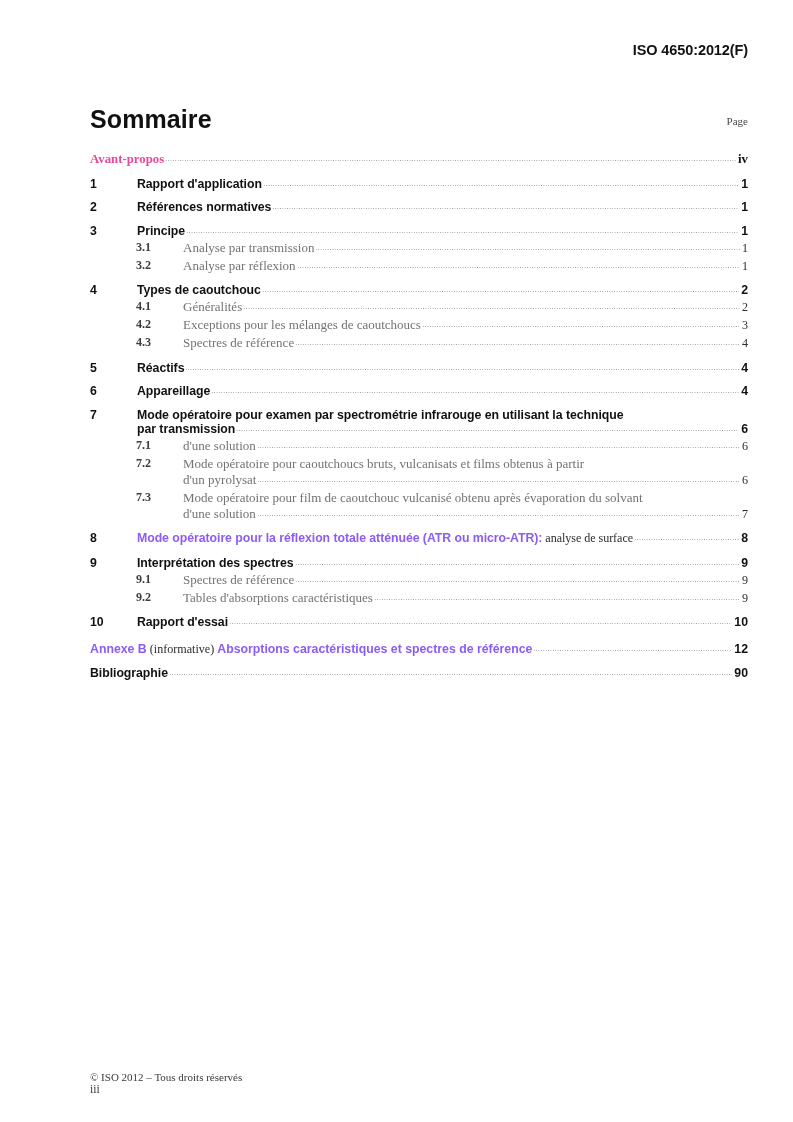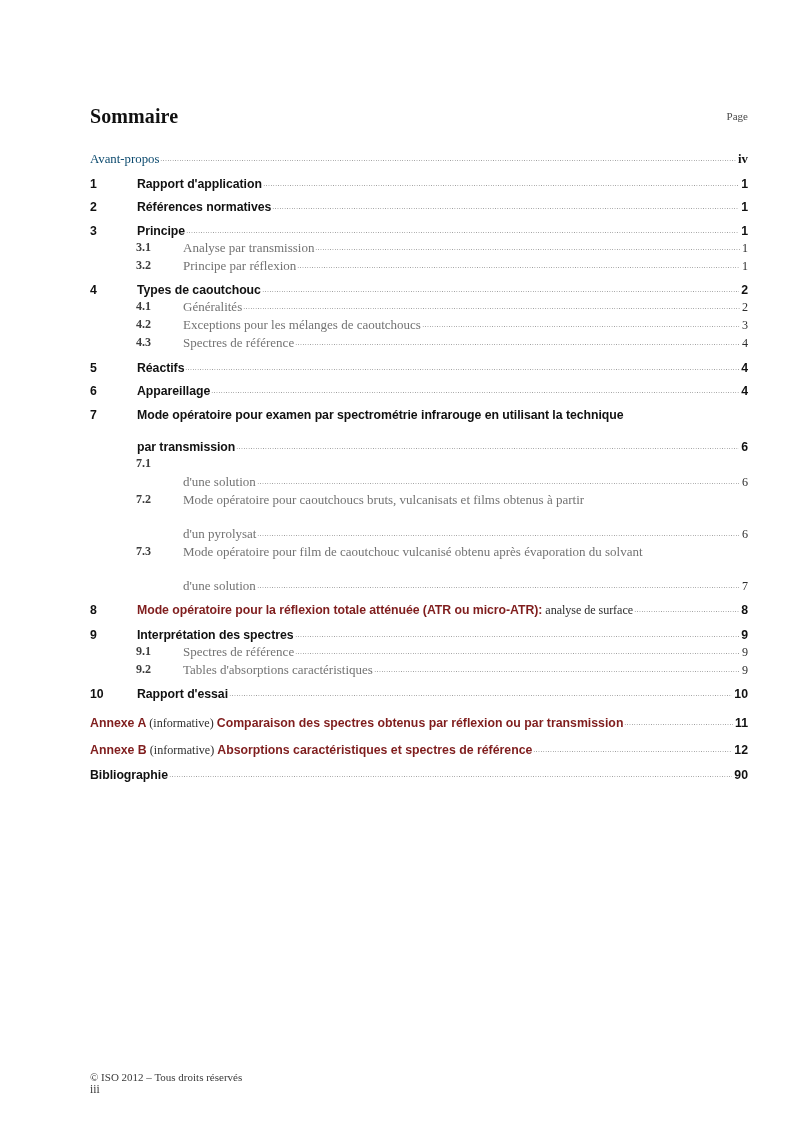--- a/index.html
+++ b/index.html
@@ -42,23 +42,23 @@
   .title-row {
     position: absolute;
     left: 90px;
     top: 105px;
     width: 658px;
     display: flex;
     align-items: baseline;
     justify-content: space-between;
   }
   .title-main {
-    font-family: Liberation Serif, serif;
-    font-weight: bold;
-    font-size: 20px;
+    font-family: Liberation Sans, sans-serif;
+    font-weight: bold;
+    font-size: 25px;
     letter-spacing: 0.1px;
     color: #111111;
   }
   .title-page-label {
     font-family: "Liberation Serif", serif;
     font-size: 11px;
     color: #4a4a4a;
     position: relative;
     top: -3px;
   }
@@ -172,47 +172,47 @@
     width: 100%;
   }
 
   
   .flat .body-col { width: 100%; }
 
   .mixed-b {
     font-family: "Liberation Sans", sans-serif;
     font-weight: bold;
     font-size: 12.3px;
-    color: #7f1d1d;
+    color: #8b5cf6;
   }
   .mixed-r {
     font-family: "Liberation Serif", serif;
     font-weight: normal;
     font-size: 12.1px;
     color: #2d2d2d;
   }
 
   .fore-title {
     font-family: "Liberation Serif", serif;
-    font-weight: normal;
+    font-weight: bold;
     font-size: 12.8px;
-    color: #0c4a6e;
+    color: #ec4899;
   }
   .pg.fore {
     font-family: "Liberation Serif", serif;
     font-weight: bold;
     font-size: 12.8px;
     color: #111111;
   }
 
   
   .sp-lvl1 { margin-top: 9.5px; }
   .sp-lvl2 { margin-top: 2.0px; }
   .sp-group { margin-top: 9.5px; }
-  .sp-cont  { margin-top: 18px; }
+  .sp-cont  { margin-top: 0; }
   .sp-annex { margin-top: 11.5px; }
   .sp-first { margin-top: 0; }
 
   
   .footer {
     position: absolute;
     left: 90px;
     top: 1071px;
     width: 658px;
     display: flex;
@@ -227,20 +227,21 @@
     font-family: "Liberation Serif", serif;
     font-size: 11.5px;
     color: #3a3a3a;
   }
 </style>
 </head>
 <body>
 
 <div class="page">
 
+  <div class="doc-header">ISO 4650:2012(F)</div>
 
   <div class="title-row">
     <div class="title-main">Sommaire</div>
     <div class="title-page-label">Page</div>
   </div>
 
   <div class="toc">
 
     <div class="toc-entry flat sp-first">
       <div class="body-col">
@@ -293,21 +294,21 @@
           <span class="leader"></span>
           <span class="pg r">1</span>
         </div>
       </div>
     </div>
 
     <div class="toc-entry lvl2 sp-lvl2">
       <div class="num lvl2">3.2</div>
       <div class="body-col">
         <div class="line">
-          <span class="txt">Principe par réflexion</span>
+          <span class="txt">Analyse par réflexion</span>
           <span class="leader"></span>
           <span class="pg r">1</span>
         </div>
       </div>
     </div>
 
     <div class="toc-entry lvl1 sp-group">
       <div class="num lvl1">4</div>
       <div class="body-col">
         <div class="line">
@@ -474,29 +475,20 @@
       <div class="num lvl1">10</div>
       <div class="body-col">
         <div class="line">
           <span class="txt">Rapport d'essai</span>
           <span class="leader"></span>
           <span class="pg b">10</span>
         </div>
       </div>
     </div>
 
-    <div class="toc-entry flat sp-annex">
-      <div class="body-col">
-        <div class="line">
-          <span class="txt"><span class="mixed-b">Annexe A</span><span class="mixed-r"> (informative) </span><span class="mixed-b">Comparaison des spectres obtenus par réflexion ou par transmission</span></span>
-          <span class="leader"></span>
-          <span class="pg b">11</span>
-        </div>
-      </div>
-    </div>
 
     <div class="toc-entry flat sp-lvl1">
       <div class="body-col">
         <div class="line">
           <span class="txt"><span class="mixed-b">Annexe B</span><span class="mixed-r"> (informative) </span><span class="mixed-b">Absorptions caractéristiques et spectres de référence</span></span>
           <span class="leader"></span>
           <span class="pg b">12</span>
         </div>
       </div>
     </div>

